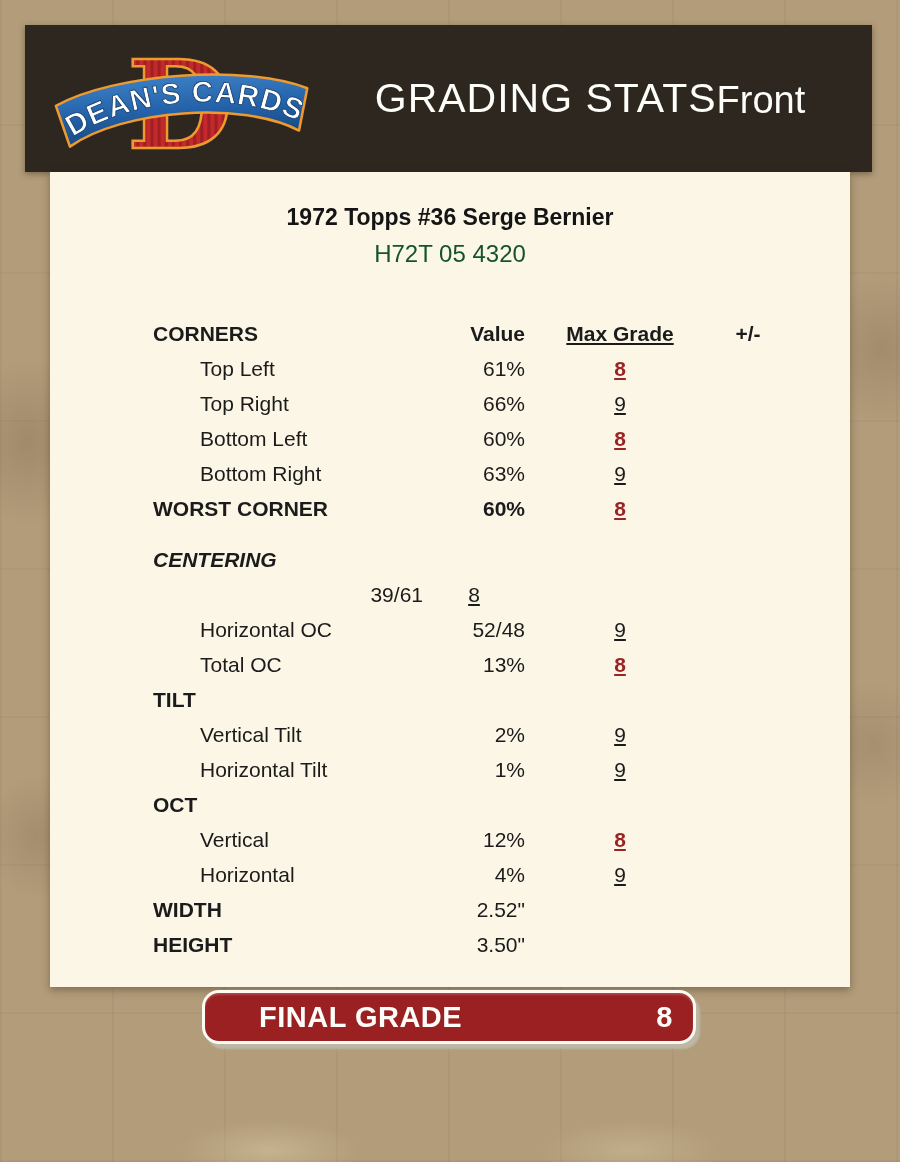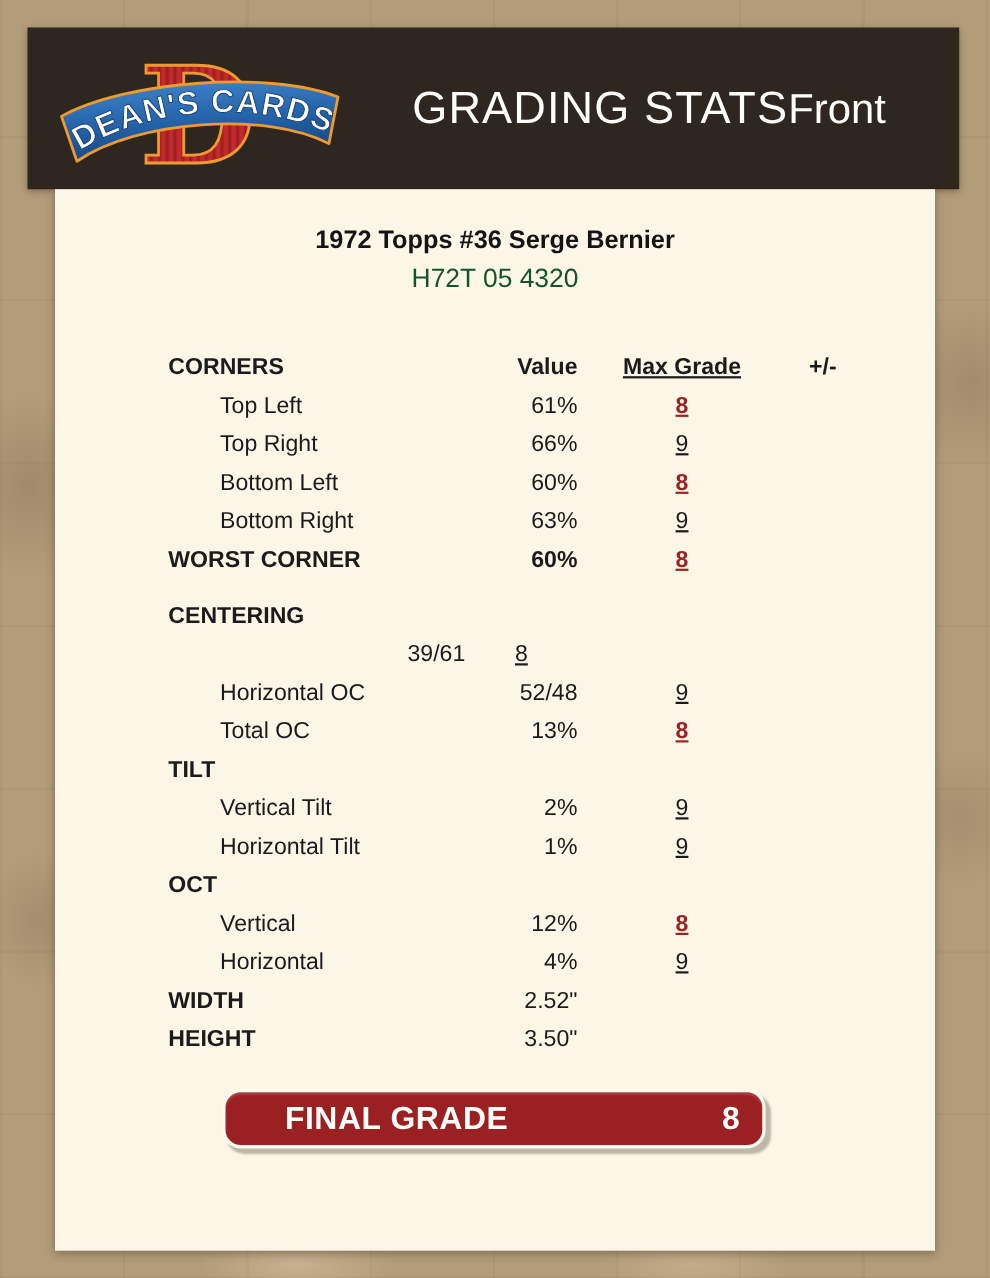--- a/index.html
+++ b/index.html
@@ -28,32 +28,32 @@
   .logo{ position:absolute; left:24px; top:11px; width:268px; height:126px; }
   .titles{
     position:absolute; left:300px; top:0; width:530px; height:100%;
     display:flex; flex-direction:row; align-items:center; justify-content:center;
     color:#fdfdfa; text-align:center;
   }
   .h-title{ font-size:41px; letter-spacing:1px; line-height:1.15; }
   .h-sub{ font-size:38px; margin-top:4px; }
 
   .panel{
-    position:absolute; left:50px; top:172px; width:800px; height:965px;
+    position:absolute; left:50px; top:172px; width:800px; height:815px;
     background:#fcf6e7; box-shadow:0 3px 8px rgba(50,38,20,.4);
   }
   .card-title{ margin-top:32px; text-align:center; font-size:23px; font-weight:bold; color:#141414; }
   .card-serial{ margin-top:9px; text-align:center; font-size:24px; color:#14532d; }
 
   .gtable{ margin-left:103px; margin-top:48px; width:660px; color:#1b1b1b; }
   .row{
     display:grid; grid-template-columns:270px 102px 190px 66px;
     height:35px; align-items:center; font-size:21px;
   }
-  .row.gap{ margin-top:16px; }
+  .row.gap{ margin-top:16px;font-style:italic; }
   .cell.value{ text-align:right; }
   .cell.grade{ text-align:center;text-decoration:underline; }
   .cell.pm{ text-align:center; }
   .bold{ font-weight:bold; }
   .indent{ padding-left:47px; }
   .grade.red{ color:#9a2424; font-weight:bold; }
 
   .final-grade{
     position:absolute; left:152px; top:818px; width:494px; height:54px;
     background:#9b2021; border:3px solid #fdfaf2; border-radius:17px;

